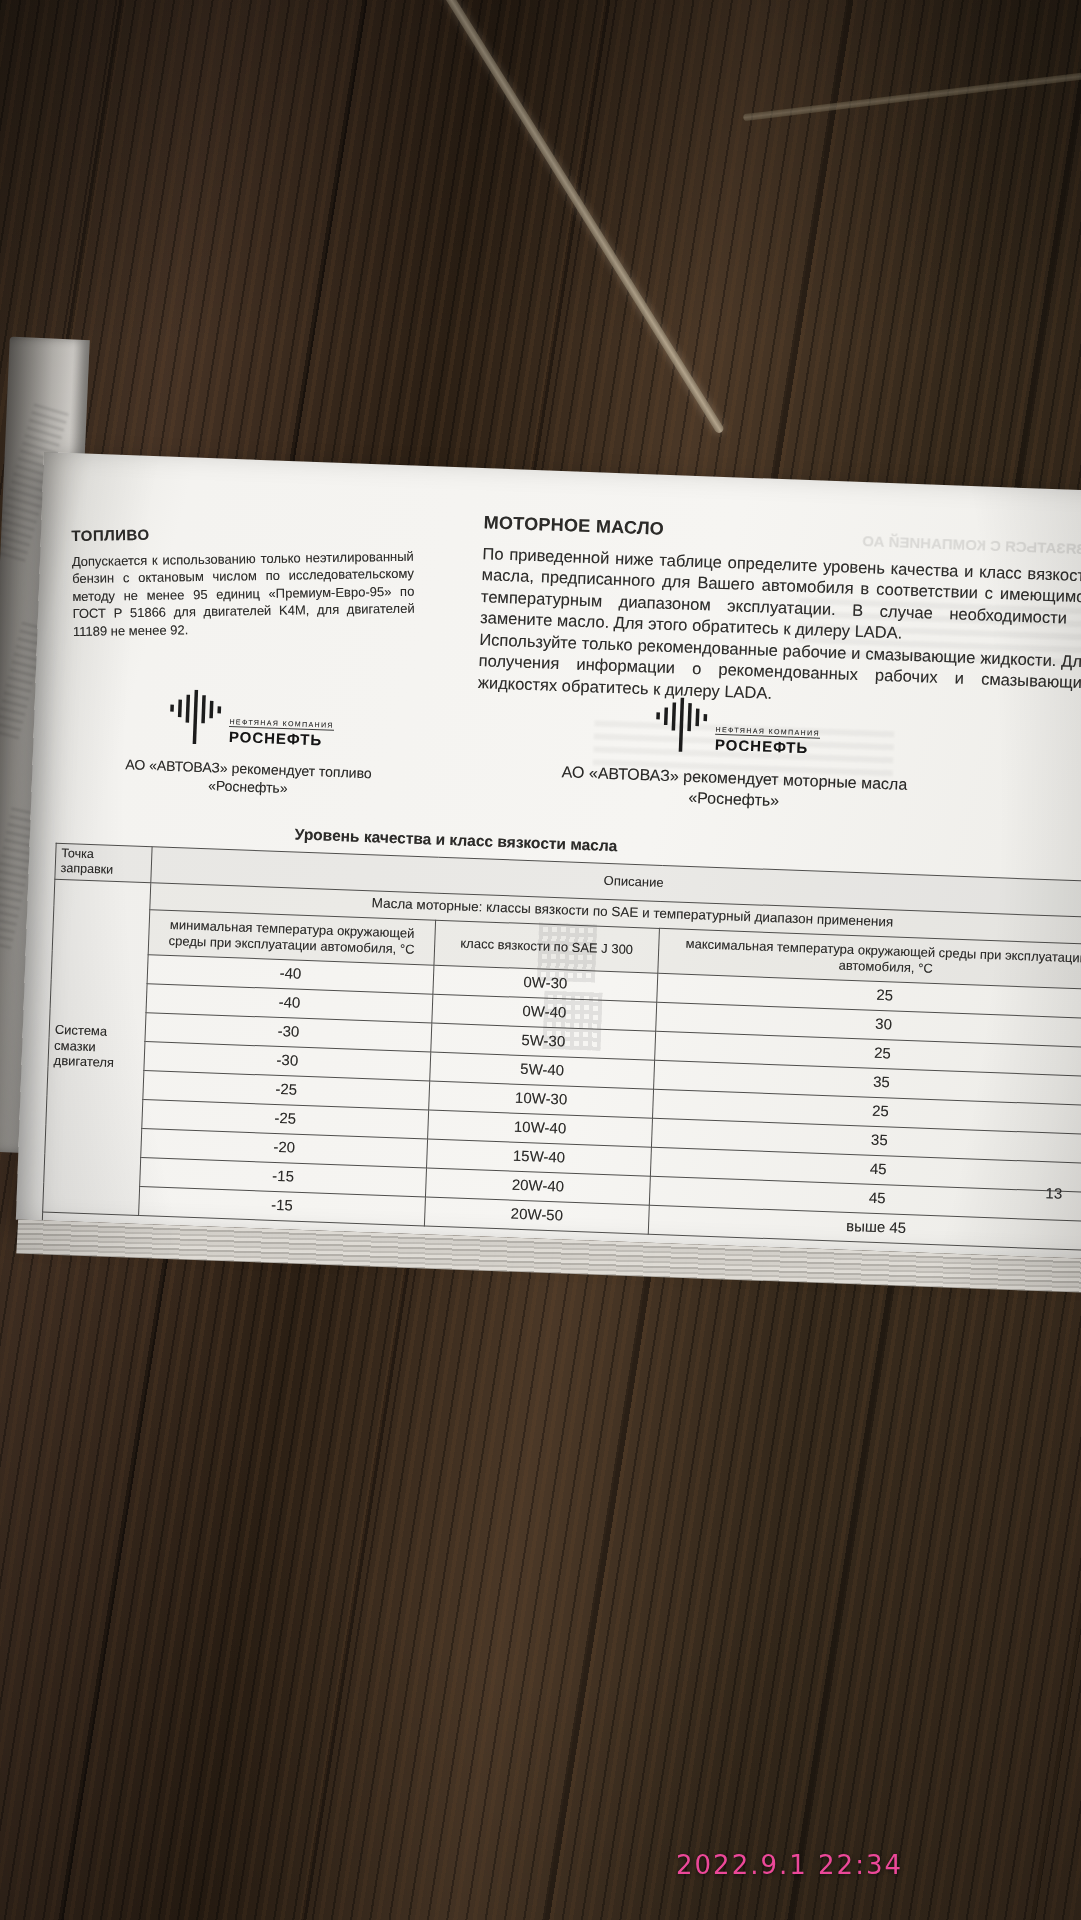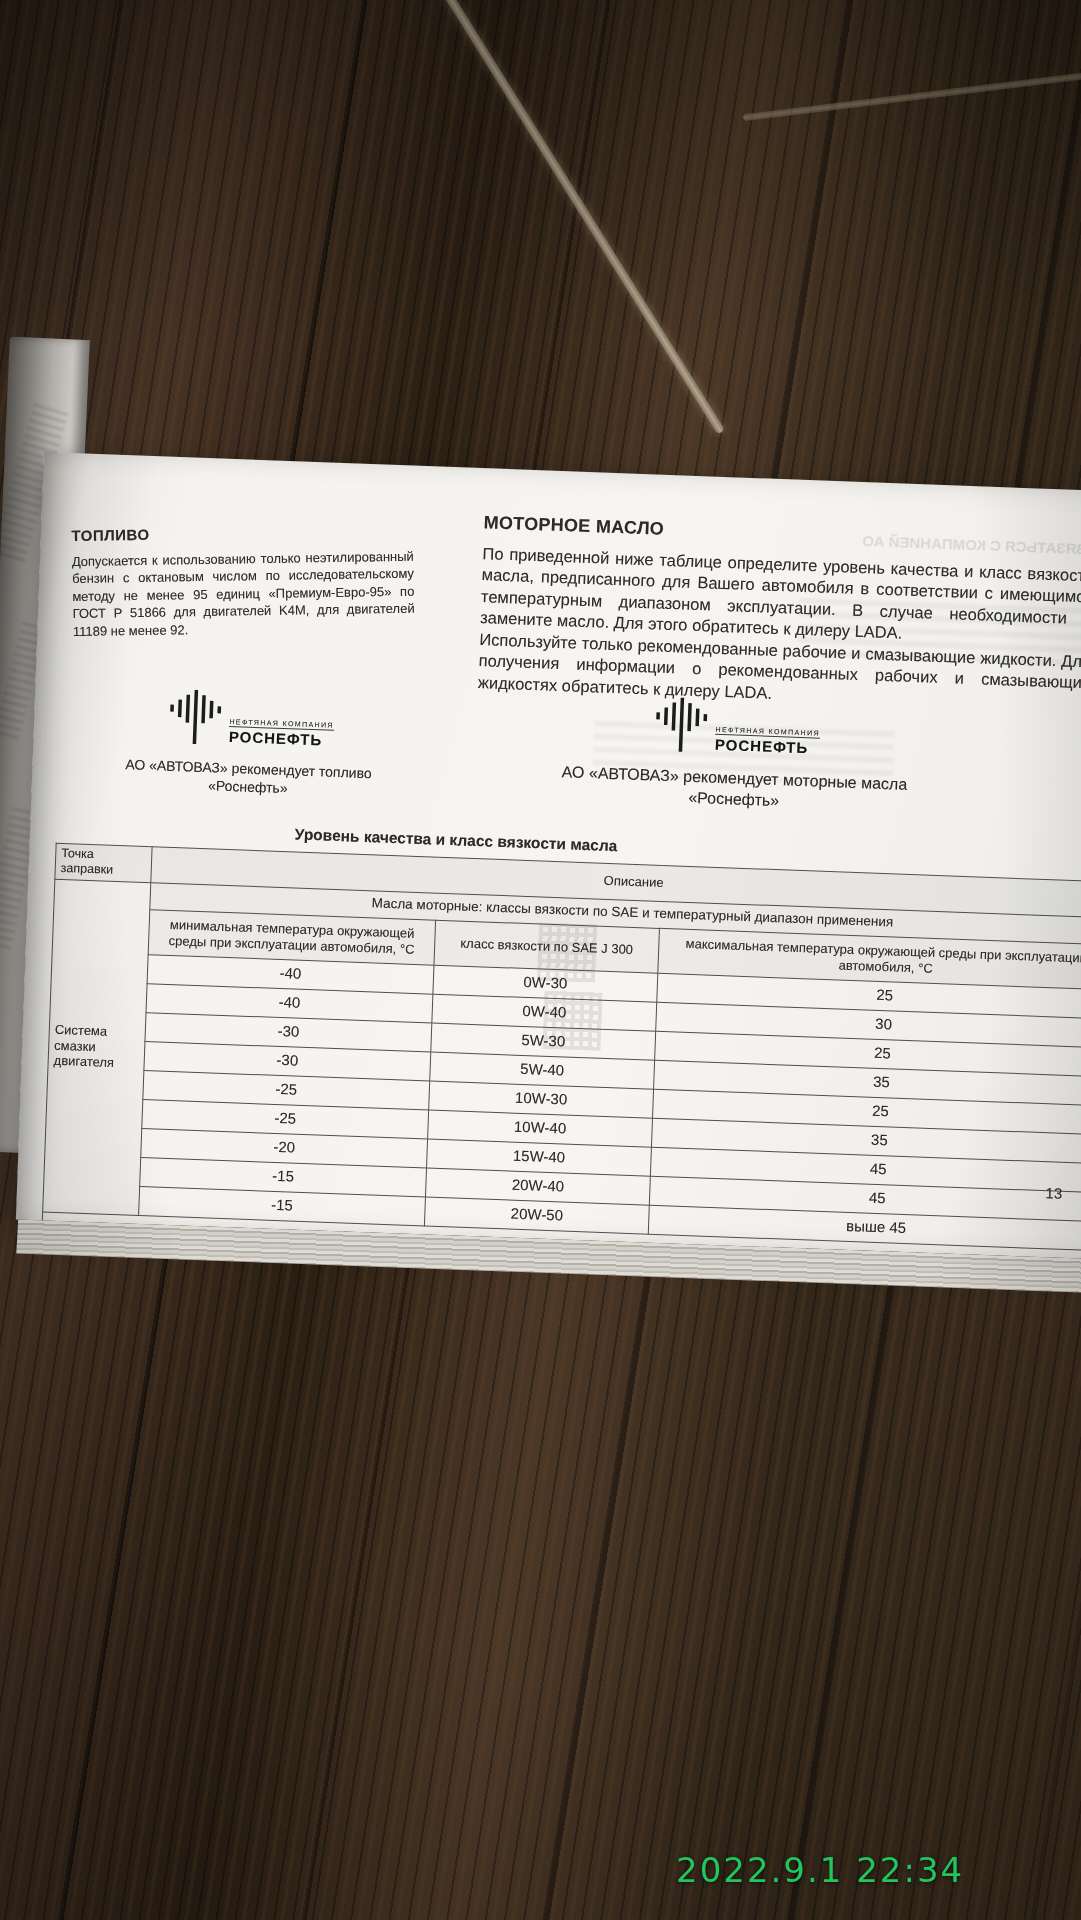--- a/index.html
+++ b/index.html
@@ -94,22 +94,22 @@
     background-image:repeating-linear-gradient(0deg,#000 0 4px,rgba(0,0,0,0) 4px 9px),
       repeating-linear-gradient(90deg,#000 0 4px,rgba(0,0,0,0) 4px 9px);}
   .qr-1{left:512px;top:452px;}
   .qr-2{left:520px;top:520px;}
 
   
   .vignette{position:absolute;inset:0;pointer-events:none;
     background:radial-gradient(ellipse at 52% 42%,rgba(0,0,0,0) 55%,rgba(0,0,0,.30) 100%),
       linear-gradient(to bottom,rgba(0,0,0,.28),rgba(0,0,0,0) 18%);}
   .timestamp{position:absolute;left:676px;top:1850px;
-    font-family:"DejaVu Sans",sans-serif;font-size:34px;letter-spacing:2px;
-    color:#22c55e;text-shadow:0 1px 4px rgba(0,0,0,.65);}
+    font-family:"DejaVu Sans",sans-serif;font-size:26px;letter-spacing:2px;
+    color:#ec4899;text-shadow:0 1px 4px rgba(0,0,0,.65);}
 </style>
 </head>
 <body>
 
 <div class="stage">
 
   <div class="wood"></div>
   <div class="grout-1"></div>
   <div class="grout-2"></div>
 

